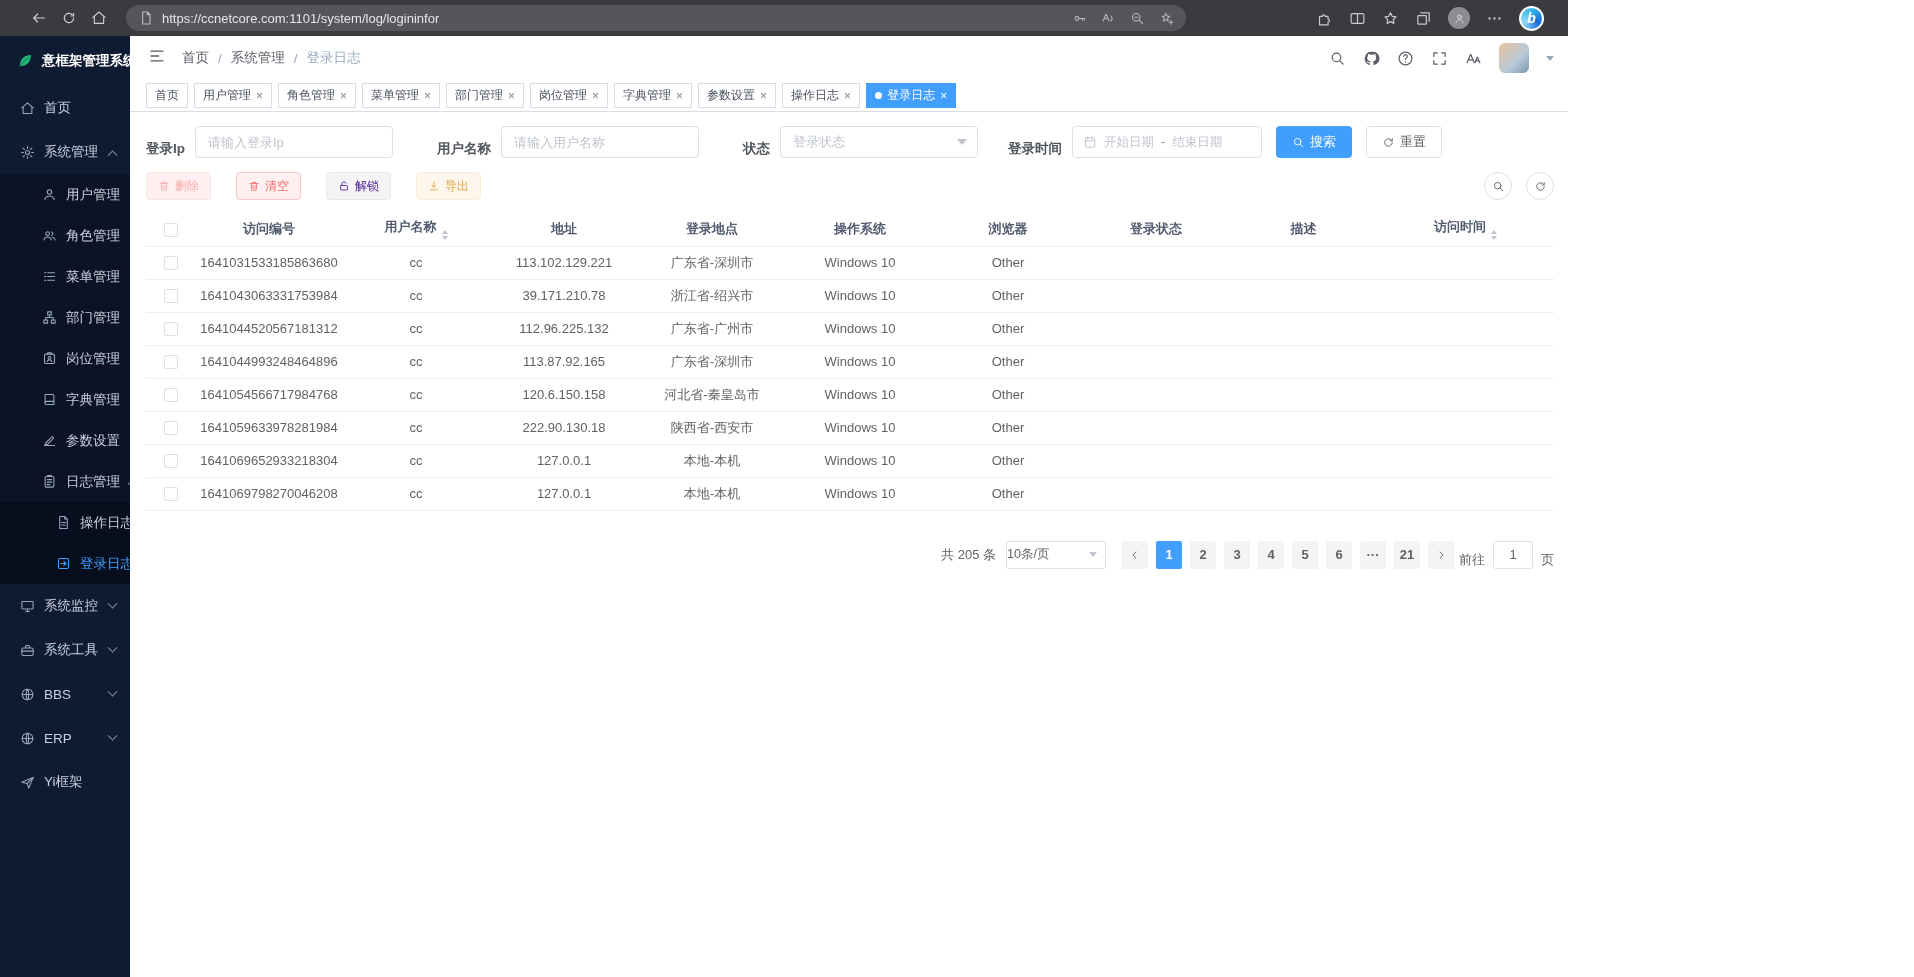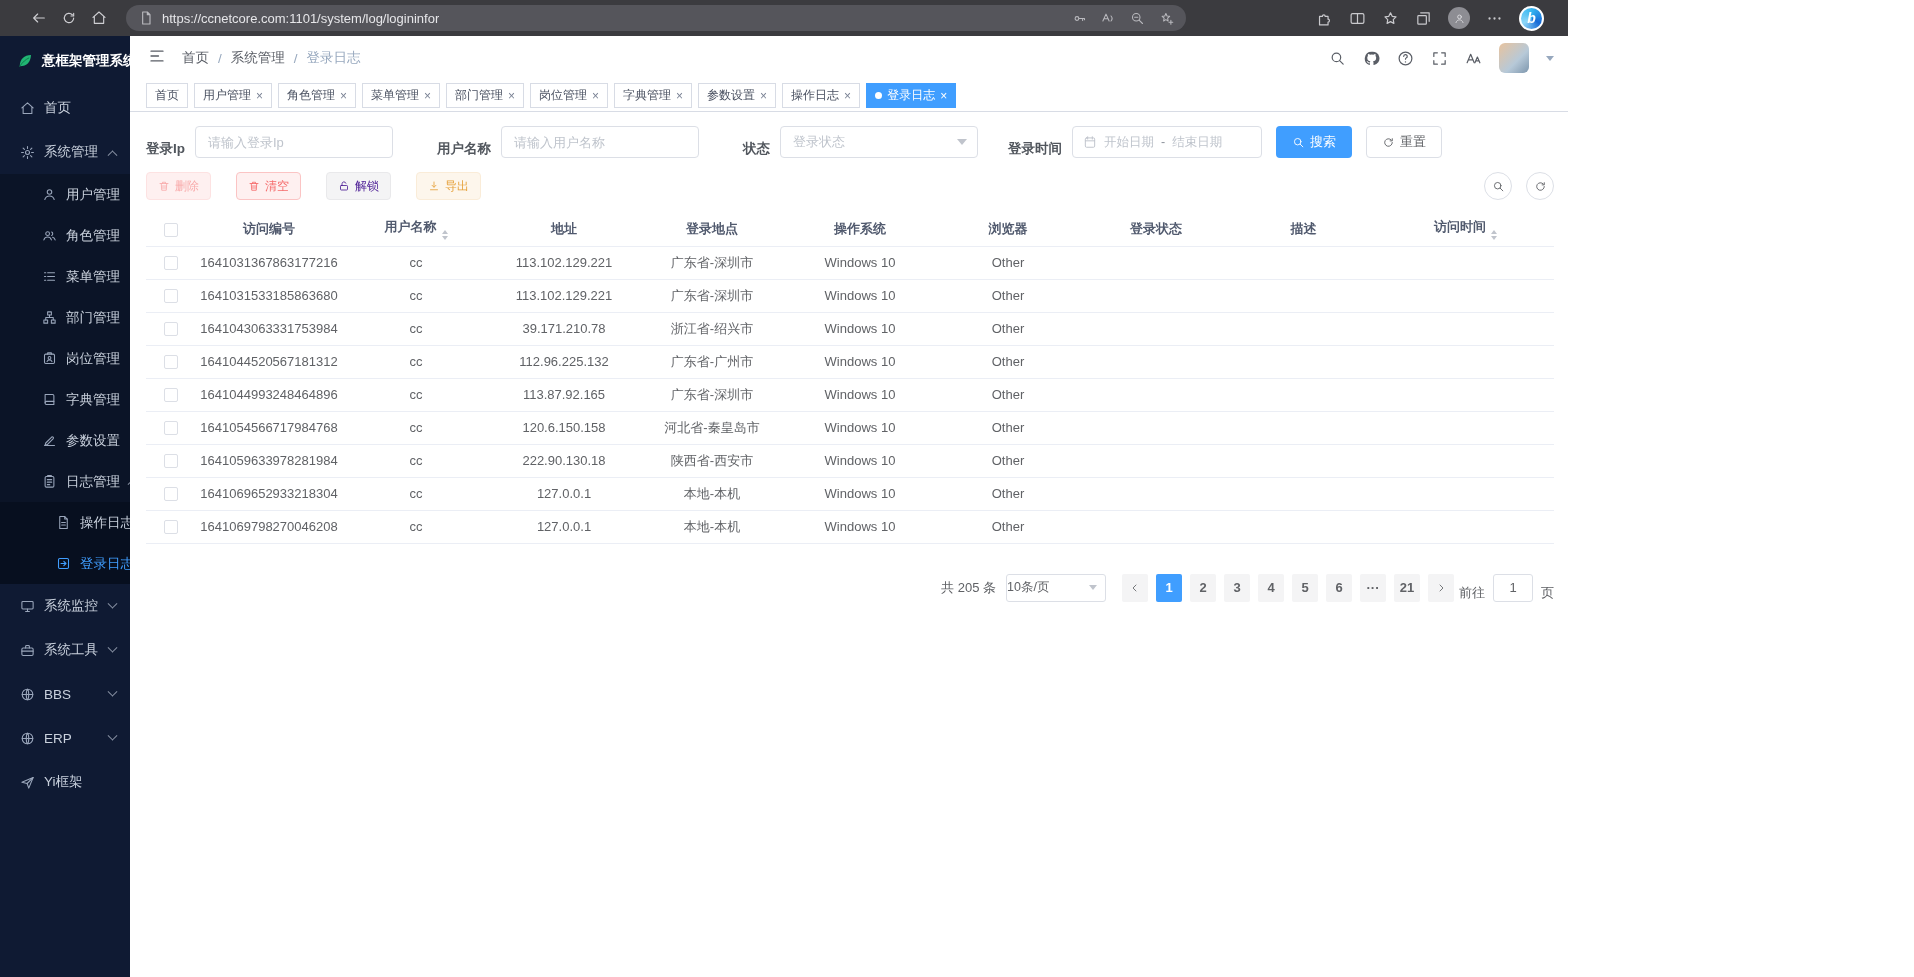--- a/index.html
+++ b/index.html
@@ -520,32 +520,20 @@
               <th><span>登录状态</span></th>
               <th><span>描述</span></th>
               <th><span>访问时间</span><span class="sort">
                     <i class="up"></i>
                     <i class="down"></i>
                   </span></th>
             </tr>
           </thead>
           <tbody>
 
-              <tr>
-                <td><span class="cb"></span></td>
-                <td>1641031367863177216</td>
-                <td>cc</td>
-                <td>113.102.129.221</td>
-                <td>广东省-深圳市</td>
-                <td>Windows 10</td>
-                <td>Other</td>
-                <td></td>
-                <td></td>
-                <td></td>
-              </tr>
 
               <tr>
                 <td><span class="cb"></span></td>
                 <td>1641031533185863680</td>
                 <td>cc</td>
                 <td>113.102.129.221</td>
                 <td>广东省-深圳市</td>
                 <td>Windows 10</td>
                 <td>Other</td>
                 <td></td>

